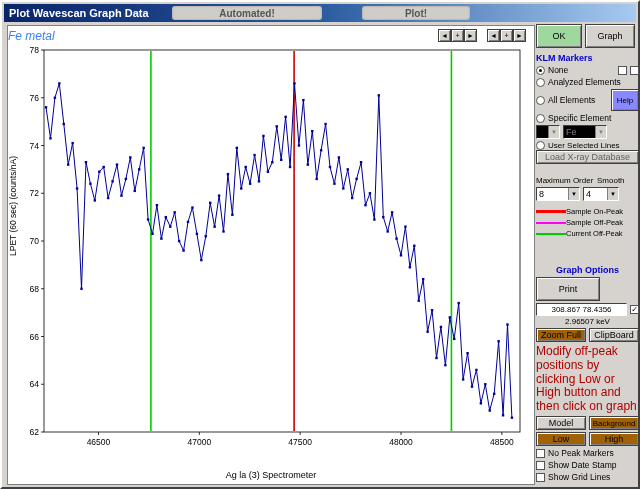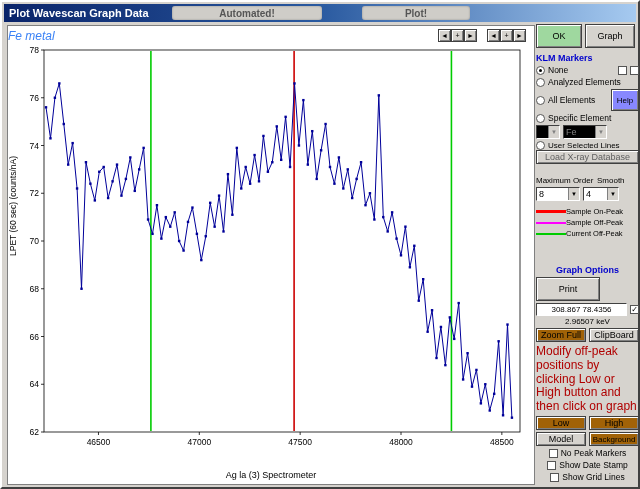--- a/index.html
+++ b/index.html
@@ -65,21 +65,21 @@
   .legend-line { width:30px; height:2px; }
   .legend-line.on-peak { height:3px; background:#ff0000; }
   .legend-line.off-peak { background:#ff00ff; }
   .legend-line.cur-off-peak { background:#00cc00; }
   .legend-label { font-size:7.5px; white-space:nowrap; }
   .coord-box { background:#fff; border:1px solid; border-color:#404040 #fff #fff #404040;
     font-size:8px; height:13px; display:flex; align-items:center; justify-content:center;
     flex:1; }
   .kev { text-align:center; font-size:8px; margin-top:1px; }
   .hint { font-size:12px; color:#b00000; margin-top:3px; line-height:1.15; }
-  .cb-row { display:flex; align-items:center; gap:3px; margin-top:2px; font-size:8.5px;justify-content:center; }
+  .cb-row { display:flex; align-items:center; gap:3px; margin-top:2px; font-size:8.5px; }
   .lbl { font-size:8.5px; }
   .small-lbl { font-size:8px; }
   .spacer { flex:1; }
 </style>
 </head>
 <body>
 
 <div class="window">
 
   <div class="titlebar">
@@ -338,26 +338,26 @@
     <div class="kev">2.96507 keV</div>
 
     <div class="row">
       <div class="btn yellow small" style="flex:1">Zoom Full</div>
       <div class="btn small" style="flex:1">ClipBoard</div>
     </div>
 
     <div class="hint">Modify off-peak positions by clicking Low or High button and then click on graph</div>
 
     <div class="row">
+      <div class="btn small" style="flex:1">Model</div>
+      <div class="btn yellow small" style="flex:1;font-size:8px">Background</div>
+    </div>
+    <div class="row">
       <div class="btn yellow small" style="flex:1">Low</div>
       <div class="btn yellow small" style="flex:1">High</div>
-    </div>
-    <div class="row">
-      <div class="btn small" style="flex:1">Model</div>
-      <div class="btn yellow small" style="flex:1;font-size:8px">Background</div>
     </div>
 
     <div class="cb-row">
       <span class="cb"></span>
       <span>No Peak Markers</span>
     </div>
     <div class="cb-row">
       <span class="cb"></span>
       <span>Show Date Stamp</span>
     </div>

